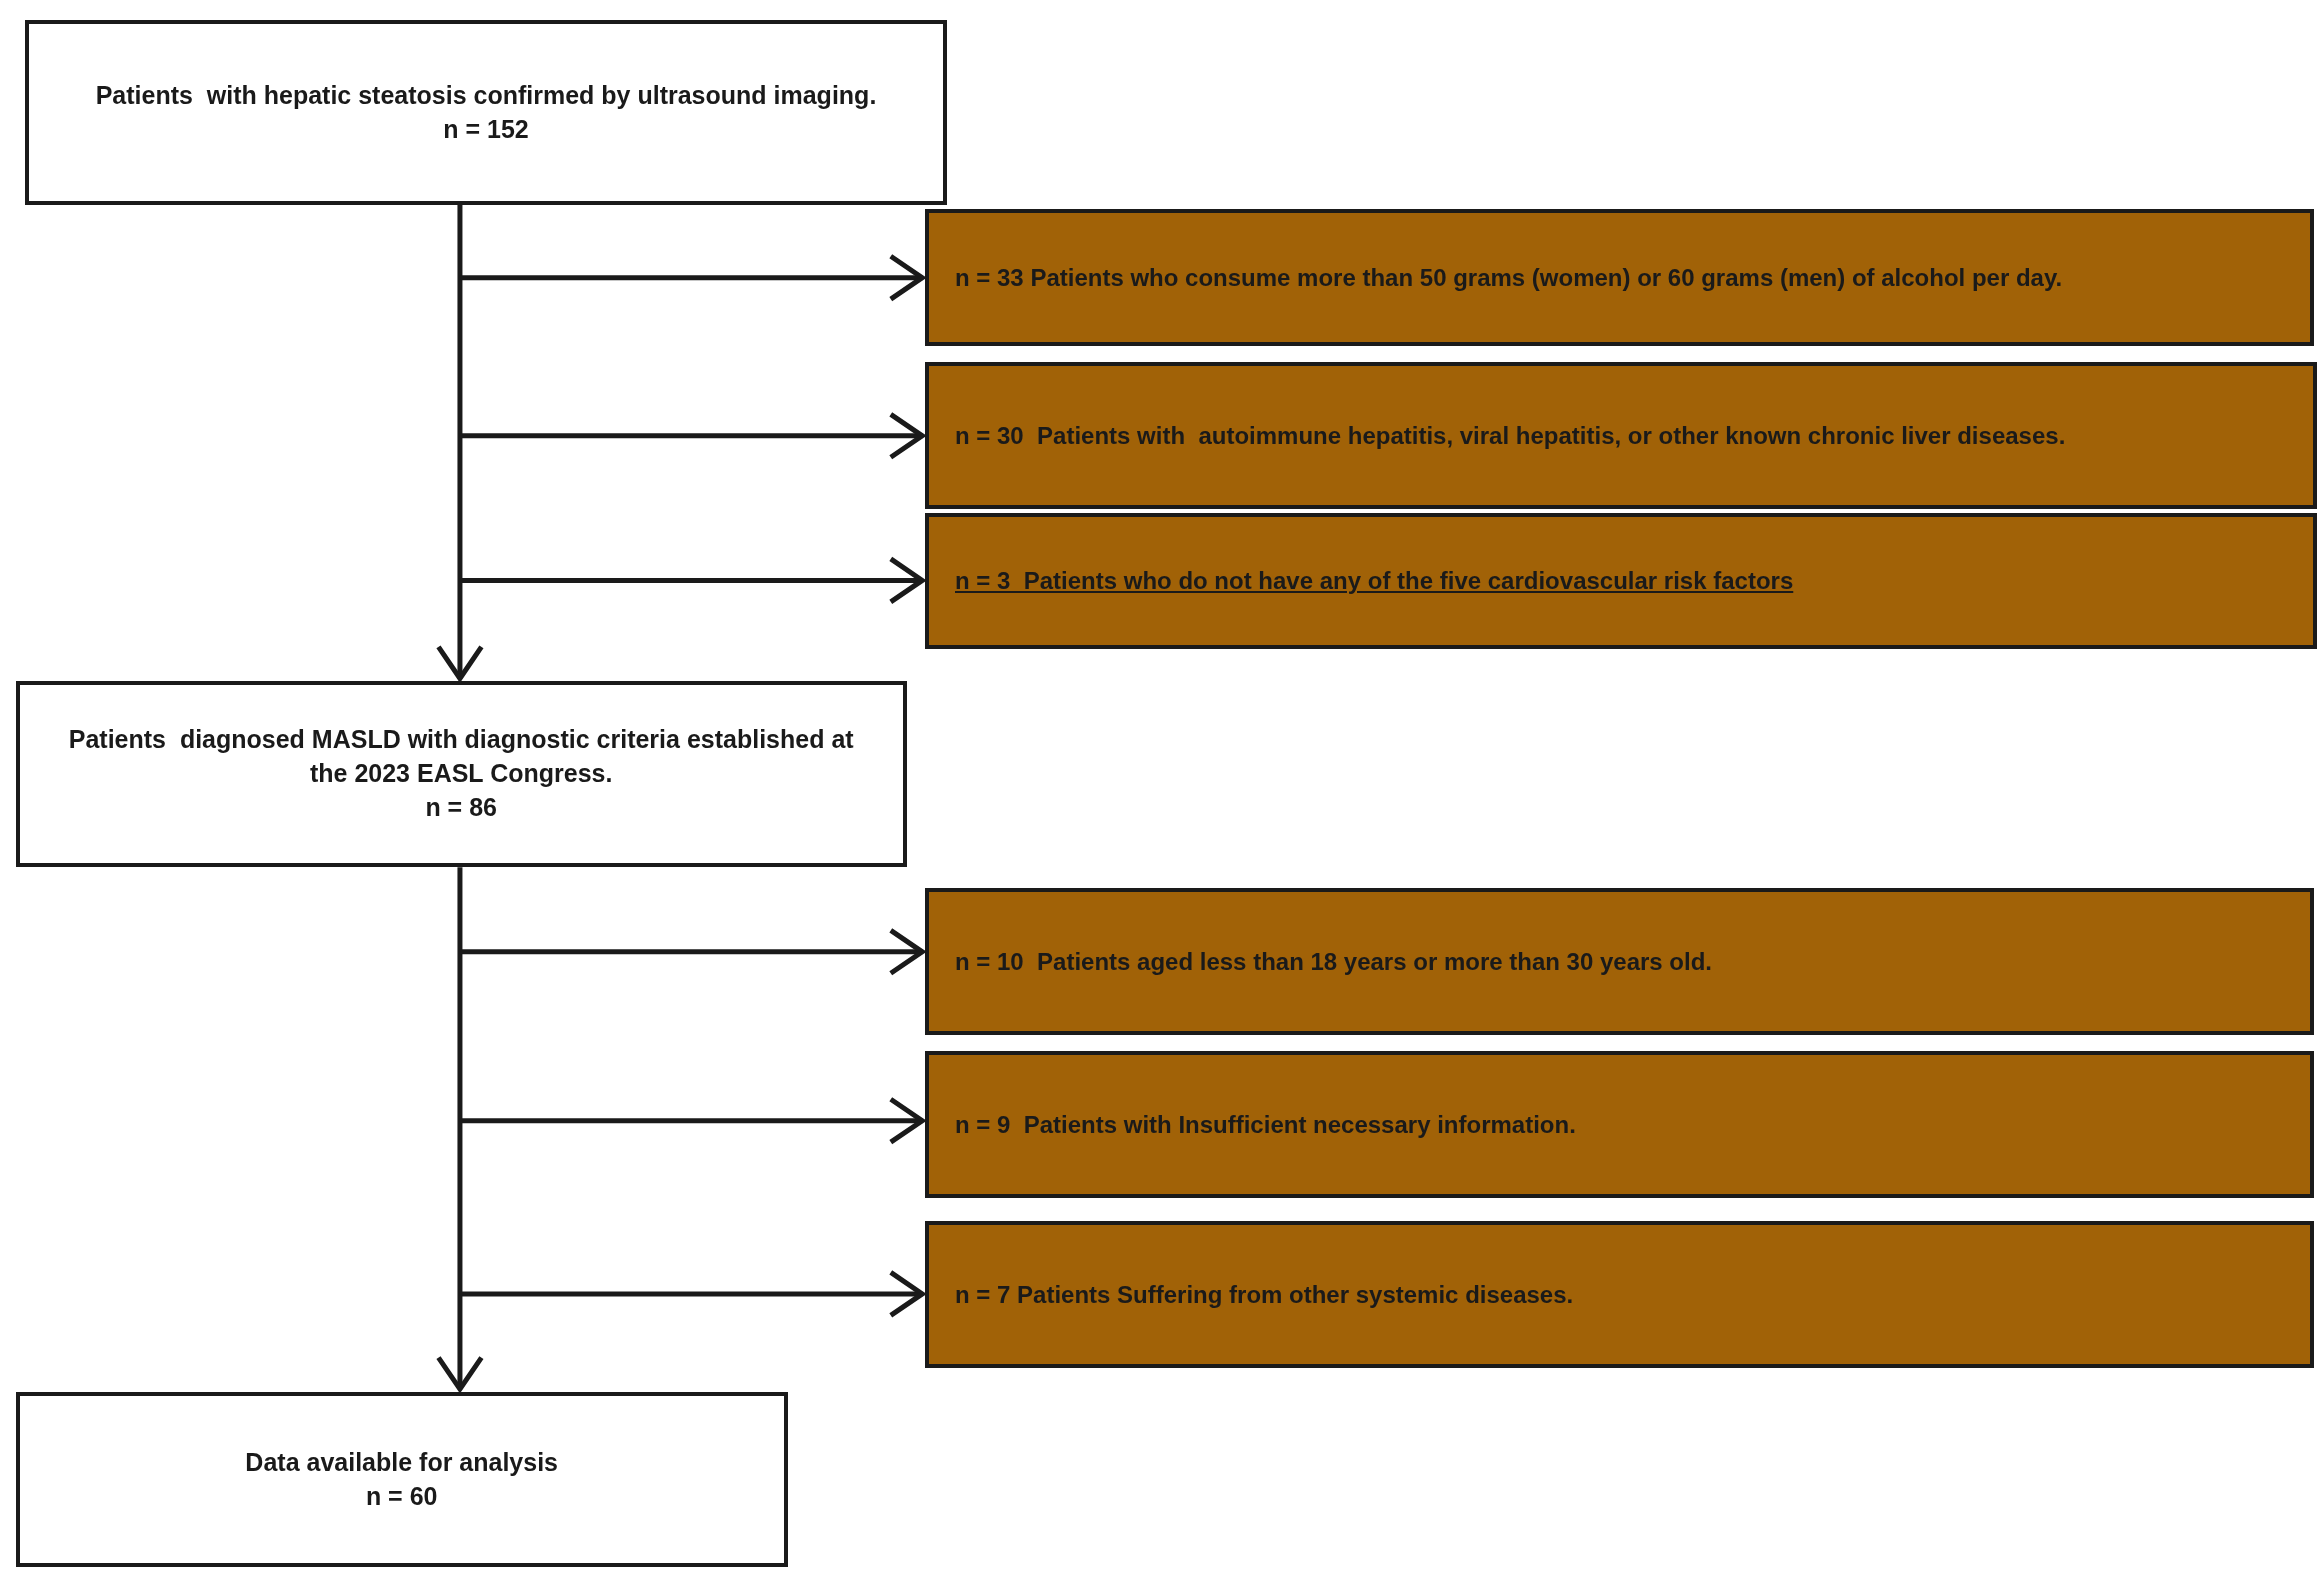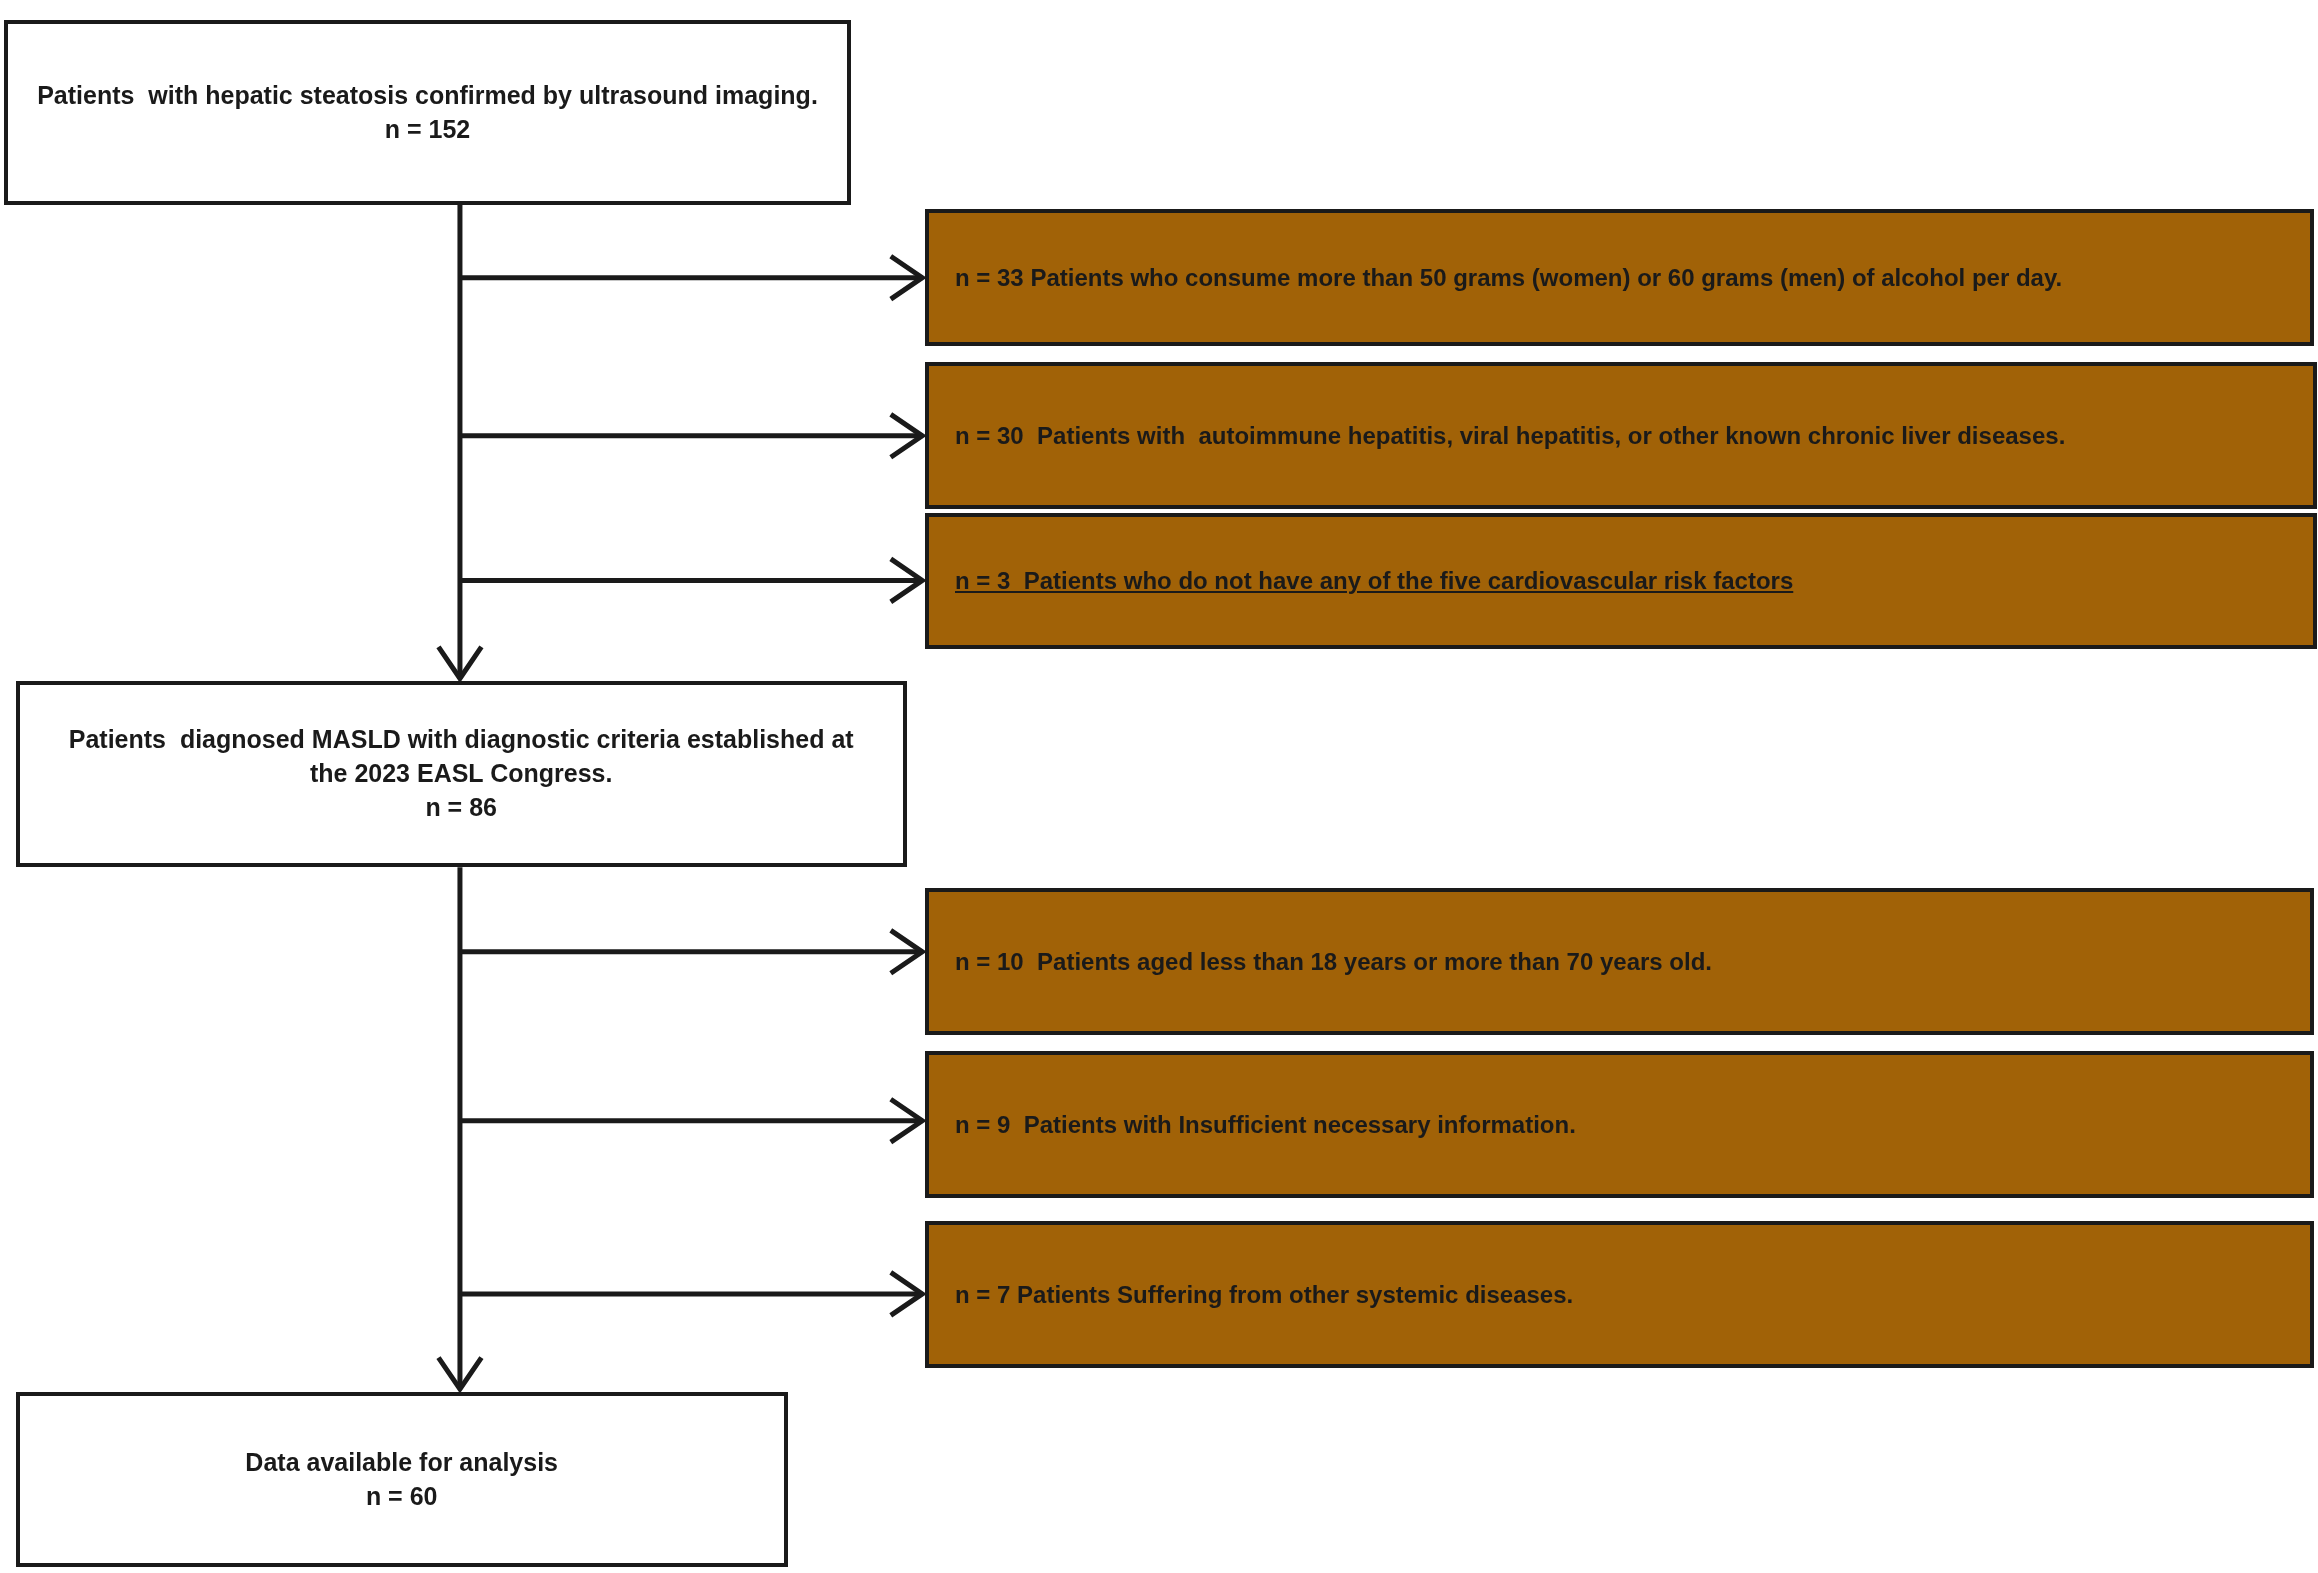--- a/index.html
+++ b/index.html
@@ -46,21 +46,21 @@
     padding-right: 17px;
   }
   .excl .label {
     font-weight: bold;
     font-size: 24px;
     line-height: 1.3;
     white-space: pre-wrap;
     color: #1a1a1a;
   }
   
-  #box-main-1 { left: 4px;  top: 20px;    width: 847px; height: 185px; }
+  #box-main-1 { left: 25px;  top: 20px;    width: 922px; height: 185px; }
   #box-main-2 { left: 15.7px;  top: 681px;   width: 891px; height: 186px; }
   #box-main-3 { left: 15.7px;  top: 1392px;  width: 772px; height: 175px; }
   
   #box-excl-1 { left: 925px; top: 209px;  width: 1389px; height: 137px; }
   #box-excl-2 { left: 925px; top: 362px;  width: 1392px; height: 147px; }
   #box-excl-3 { left: 925px; top: 513px;  width: 1392px; height: 136px; text-decoration: underline; }
   #box-excl-4 { left: 925px; top: 888px; width: 1389px; height: 147px; }
   #box-excl-5 { left: 925px; top: 1051px; width: 1389px; height: 147px; text-align: right; }
   #box-excl-6 { left: 925px; top: 1221px; width: 1389px; height: 147px; }
   svg.connectors {
@@ -142,21 +142,21 @@
 
   <div class="excl" id="box-excl-2">
     <div class="label">n = 30  Patients with  autoimmune hepatitis, viral hepatitis, or other known chronic liver diseases.</div>
   </div>
 
   <div class="excl" id="box-excl-3">
     <div class="label">n = 3  Patients who do not have any of the five cardiovascular risk factors</div>
   </div>
 
   <div class="excl" id="box-excl-4">
-    <div class="label">n = 10  Patients aged less than 18 years or more than 70 years old.</div>
+    <div class="label">n = 10  Patients aged less than 18 years or more than 30 years old.</div>
   </div>
 
   <div class="excl" id="box-excl-5">
     <div class="label">n = 9  Patients with Insufficient necessary information.</div>
   </div>
 
   <div class="excl" id="box-excl-6">
     <div class="label">n = 7 Patients Suffering from other systemic diseases.</div>
   </div>
 

